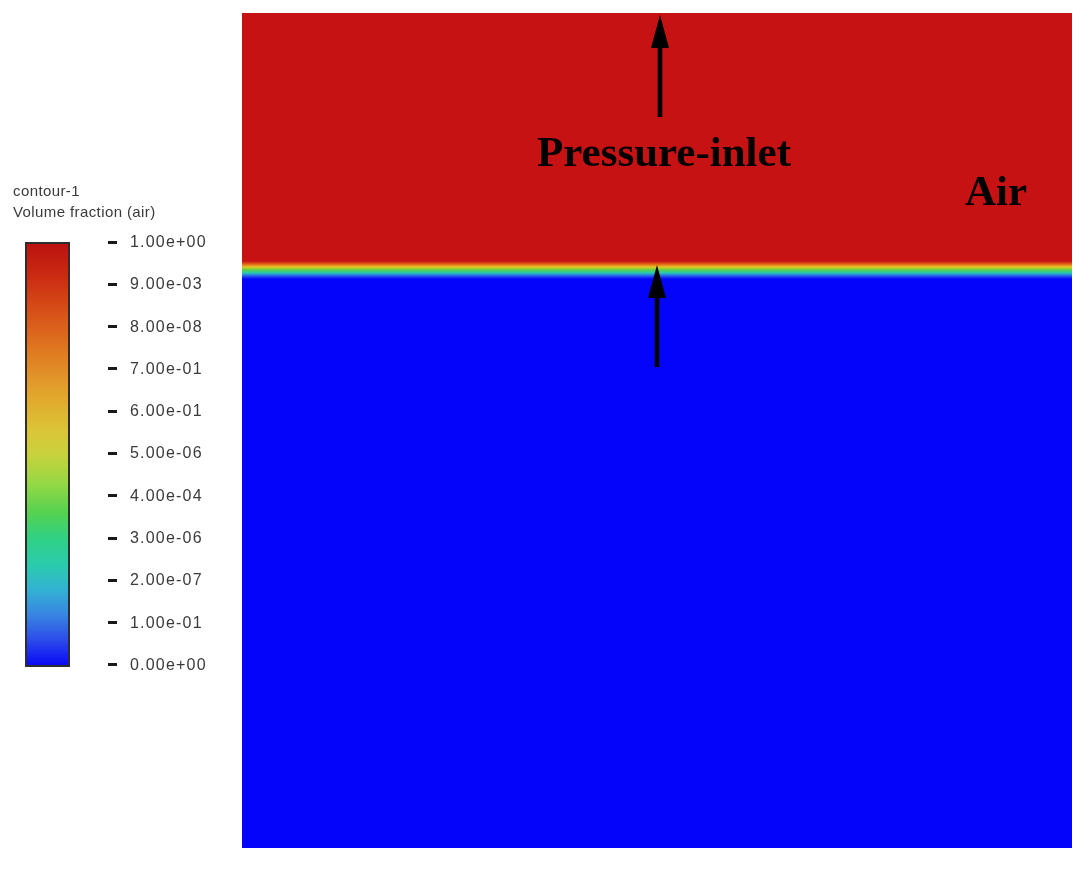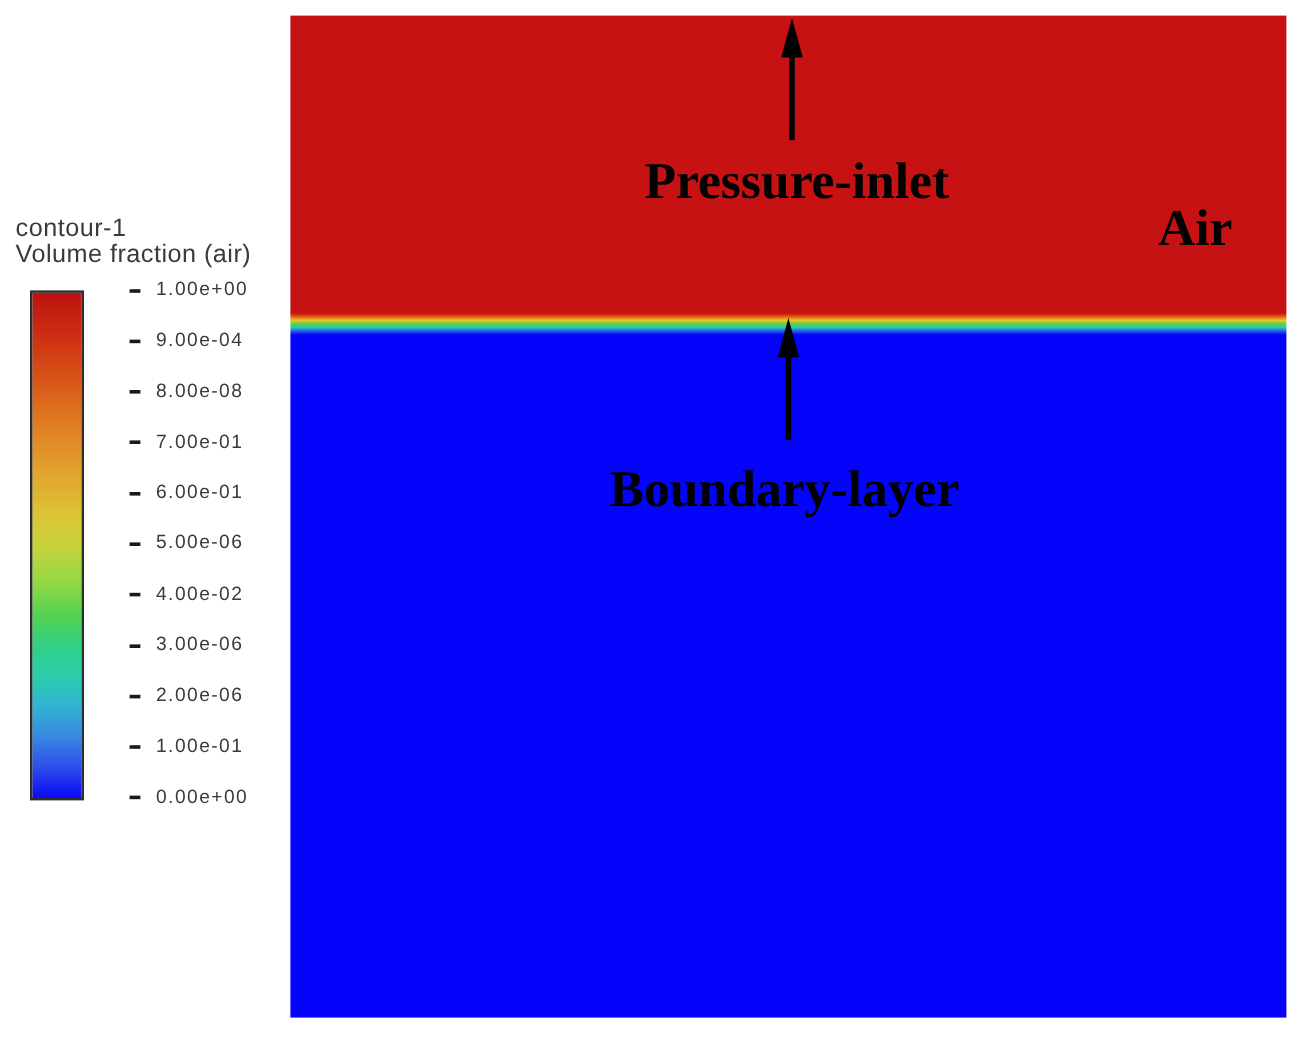--- a/index.html
+++ b/index.html
@@ -4,21 +4,21 @@
 <style>
   html,body { margin:0; padding:0; background:#ffffff; }
   #canvas {
     position:relative; width:1091px; height:870px; background:#ffffff;
     font-family:"Liberation Sans", sans-serif; overflow:hidden;
   }
 
   
   .legend-title {
     position:absolute; left:13px; top:180px;
-    font-size:21px; line-height:21px; letter-spacing:0.4px;
+    font-size:15px; line-height:21px; letter-spacing:0.4px;
     color:var(--legend-text,#3a3a3a);
   }
   .colorbar {
     position:absolute; left:25px; top:242px; width:41px; height:421px;
     border:2px solid #2e2e2e;
     background:linear-gradient(to bottom,
       #bc1210 0%, #cc2c12 8%, #d85418 17%, #e07c22 26%, #e2a22c 35%,
       #dcc436 44%, #c8d23c 50%, #94d844 57%, #54d252 64%, #30d084 70%,
       #2accac 76%, #32b2d2 82%, #3886e2 88%, #2c4cea 94%, #0a0af6 100%);
   }
@@ -63,49 +63,49 @@
 
   <div class="colorbar"></div>
 
   <div class="tick-col">
     <div class="tick-row">
         <span class="tick-mark"></span>
         <span class="tick-label">1.00e+00</span>
       </div>
     <div class="tick-row">
         <span class="tick-mark"></span>
-        <span class="tick-label">9.00e-04</span>
+        <span class="tick-label">9.00e-03</span>
       </div>
     <div class="tick-row">
         <span class="tick-mark"></span>
         <span class="tick-label">8.00e-08</span>
       </div>
     <div class="tick-row">
         <span class="tick-mark"></span>
         <span class="tick-label">7.00e-01</span>
       </div>
     <div class="tick-row">
         <span class="tick-mark"></span>
         <span class="tick-label">6.00e-01</span>
       </div>
     <div class="tick-row">
         <span class="tick-mark"></span>
         <span class="tick-label">5.00e-06</span>
       </div>
     <div class="tick-row">
         <span class="tick-mark"></span>
-        <span class="tick-label">4.00e-02</span>
+        <span class="tick-label">4.00e-04</span>
       </div>
     <div class="tick-row">
         <span class="tick-mark"></span>
         <span class="tick-label">3.00e-06</span>
       </div>
     <div class="tick-row">
         <span class="tick-mark"></span>
-        <span class="tick-label">2.00e-06</span>
+        <span class="tick-label">2.00e-07</span>
       </div>
     <div class="tick-row">
         <span class="tick-mark"></span>
         <span class="tick-label">1.00e-01</span>
       </div>
     <div class="tick-row">
         <span class="tick-mark"></span>
         <span class="tick-label">0.00e+00</span>
       </div>
   </div>
@@ -119,17 +119,16 @@
 
     <div class="plot-label" style="left:295px; top:117px;">Pressure-inlet</div>
 
     <div class="plot-label" style="left:723px; top:156px;">Air</div>
 
     <svg class="arrow" style="left:403px; top:252px;" viewBox="0 0 24 102">
       <polygon points="12,0 21,33 3,33" fill="#000"></polygon>
       <rect x="9.7" y="28" width="4.6" height="74" fill="#000"></rect>
     </svg>
 
-    <div class="plot-label" style="left:266px; top:374px;">Boundary-layer</div>
 
   </div>
 
 </div>
 
 </body></html>

